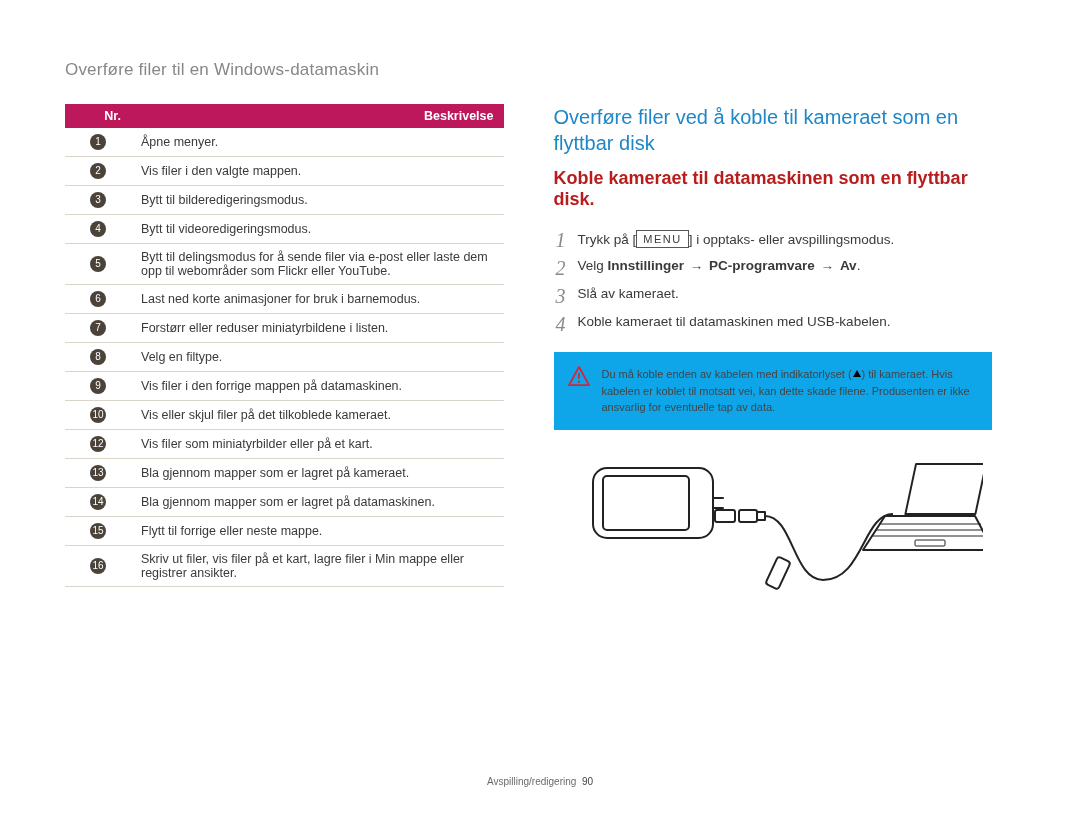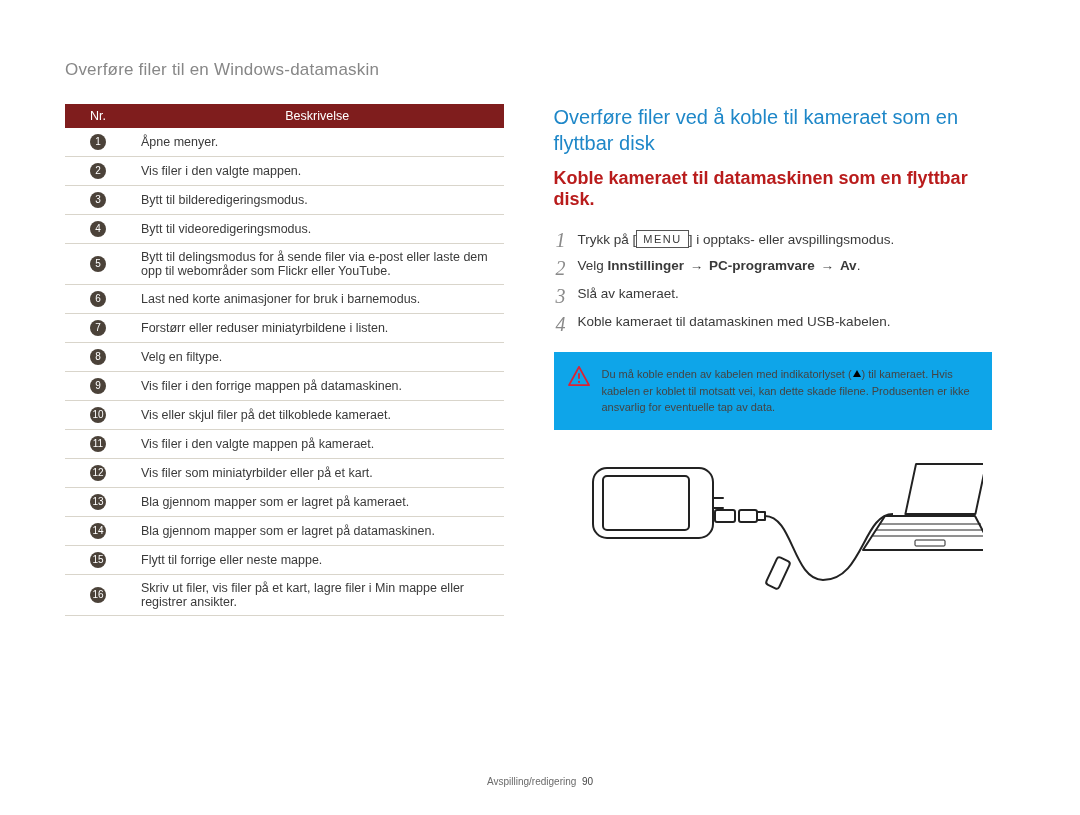--- a/index.html
+++ b/index.html
@@ -31,24 +31,24 @@
     flex: 1;
     min-width: 0;
   }
   
   table {
     border-collapse: collapse;
     width: 100%;
     font-size: 12.5px;
   }
   thead th {
-    background: #7f1d1d;
+    background: #be185d;
     color: #fff;
-    font-weight: 400;
-    text-align: center;
+    font-weight: 700;
+    text-align: right;
     padding: 5px 10px;
   }
   thead th.num-hdr {
     width: 46px;
   }
   tbody td {
     border-bottom: 1px solid #d9d5cb;
     padding: 6px 10px 6px 10px;
     vertical-align: middle;
     color: #3a3a3a;
@@ -220,24 +220,20 @@
               <td class="num"><span class="circ">8</span></td>
               <td>Velg en filtype.</td>
             </tr>
             <tr>
               <td class="num"><span class="circ">9</span></td>
               <td>Vis filer i den forrige mappen på datamaskinen.</td>
             </tr>
             <tr>
               <td class="num"><span class="circ">10</span></td>
               <td>Vis eller skjul filer på det tilkoblede kameraet.</td>
-            </tr>
-            <tr>
-              <td class="num"><span class="circ">11</span></td>
-              <td>Vis filer i den valgte mappen på kameraet.</td>
             </tr>
             <tr>
               <td class="num"><span class="circ">12</span></td>
               <td>Vis filer som miniatyrbilder eller på et kart.</td>
             </tr>
             <tr>
               <td class="num"><span class="circ">13</span></td>
               <td>Bla gjennom mapper som er lagret på kameraet.</td>
             </tr>
             <tr>

